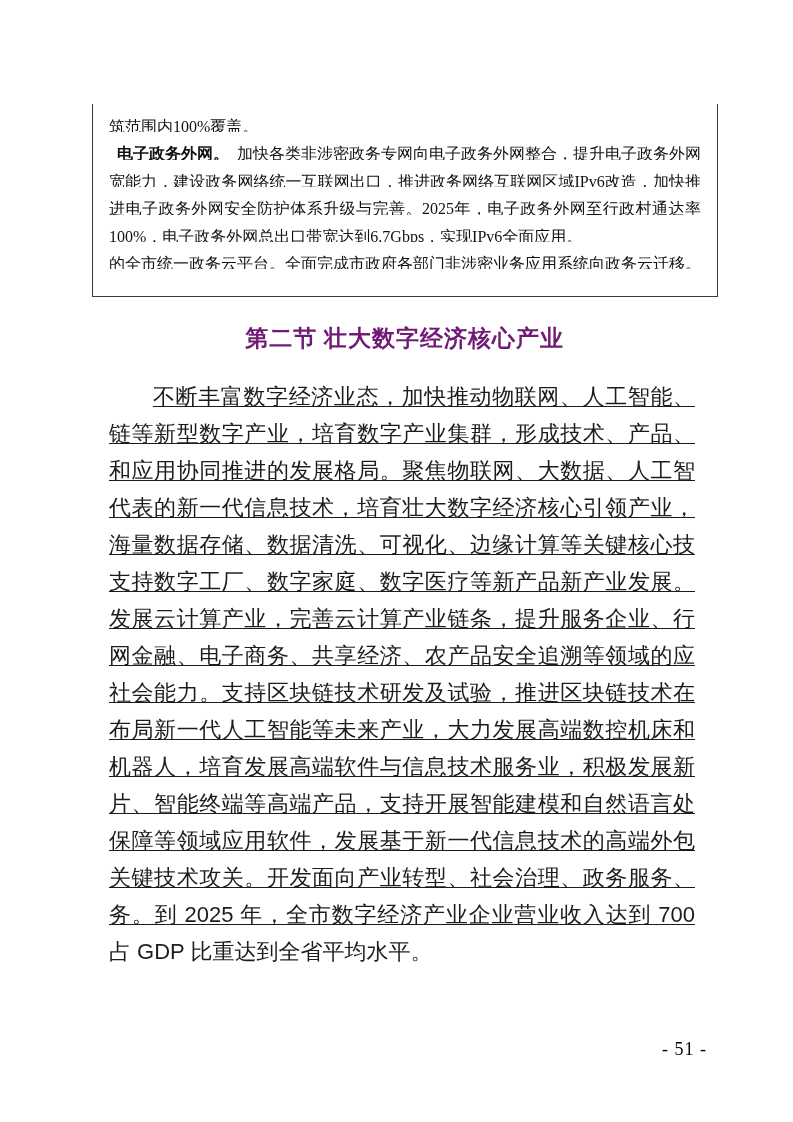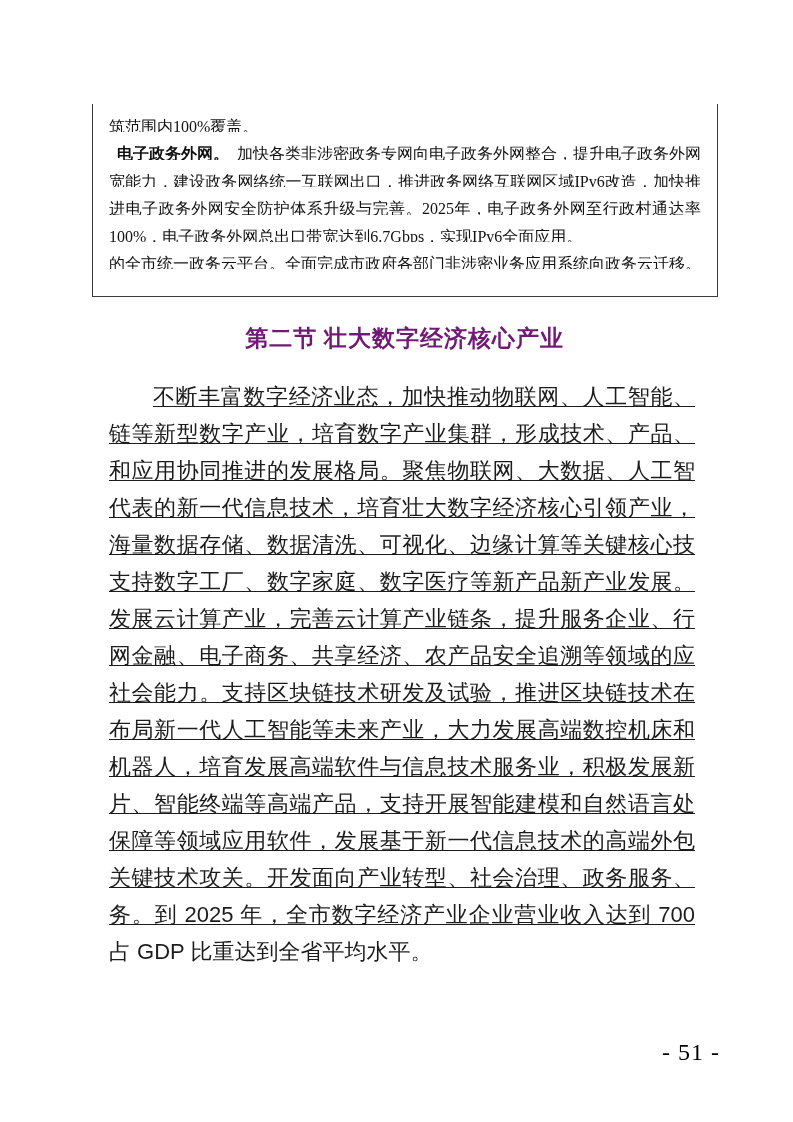--- a/index.html
+++ b/index.html
@@ -57,21 +57,21 @@
   .b-line {
     line-height: 37px; height: 37px;
     overflow: hidden;
   }
   .b-line.fill { text-align: justify; text-align-last: justify; text-decoration: underline; }
   .b-line.indent { text-indent: 44px; }
   
   .page-number {
     position: absolute;
     left: 646px; top: 1023px;
-    font-size: 24px;
+    font-size: 18px;
     letter-spacing: 1px;
     color: #000000;
     font-family: "Liberation Serif", serif;
   }
 </style>
 </head>
 <body>
 
 <div class="page">
 

